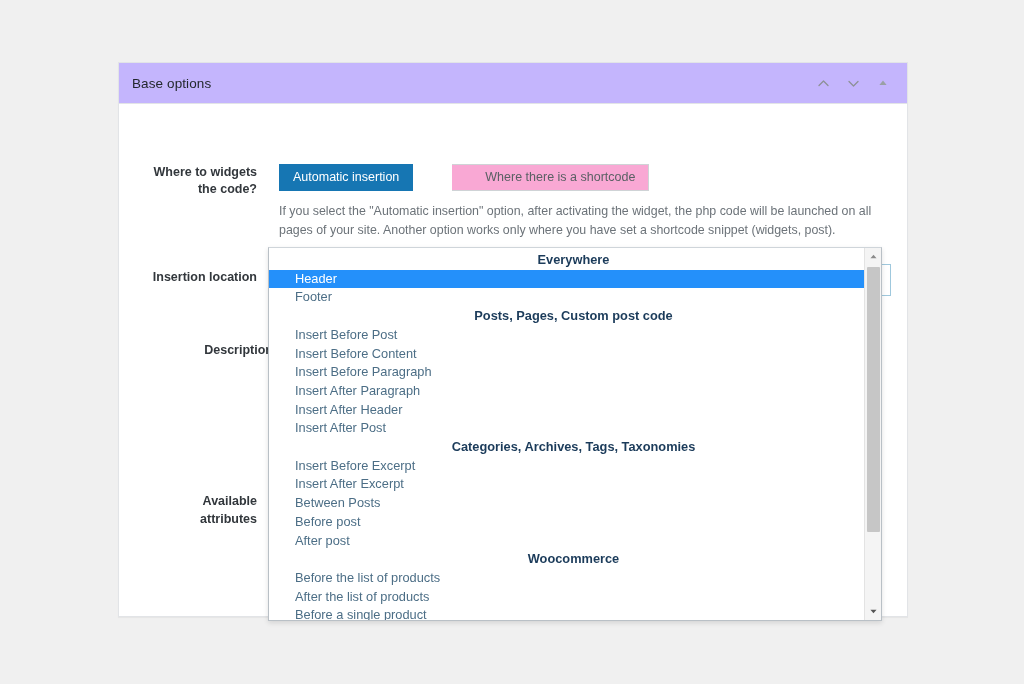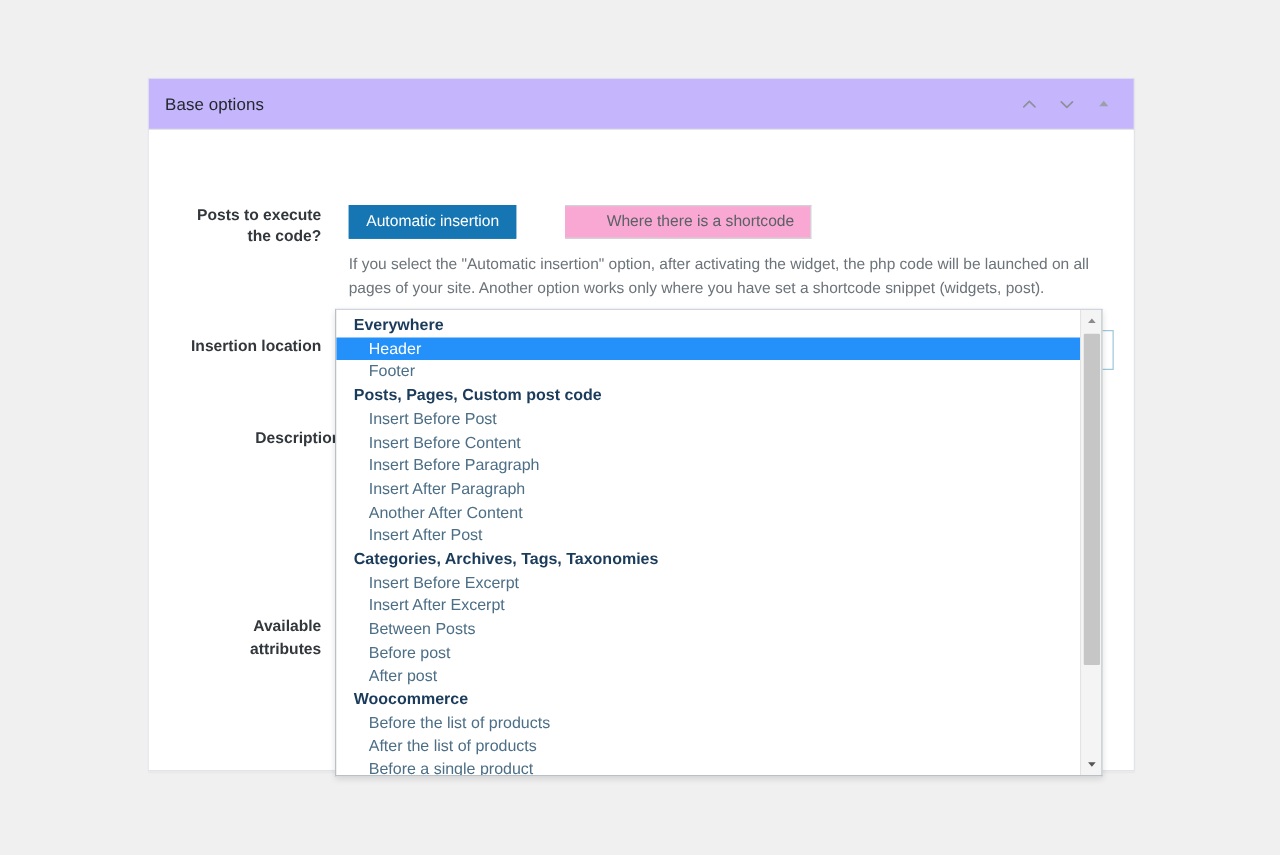--- a/index.html
+++ b/index.html
@@ -158,20 +158,21 @@
     padding: 3px 0 0 0;
     overflow: hidden;
   }
   .dd-group {
     font-weight: bold;
     color: #1b3b5a;
     font-size: 12.8px;
     line-height: 18.7px;
     padding-left: 14px;
     white-space: nowrap;
+    text-align: center;
   }
   .dd-item {
     color: #4c6e86;
     font-size: 12.8px;
     line-height: 18.7px;
     padding-left: 26px;
     white-space: nowrap;
     cursor: pointer;
   }
   .dd-item.selected {
@@ -241,21 +242,21 @@
           <path d="M6 3.6 L9.6 8 L2.4 8 Z" fill="#9aa0a5"></path>
         </svg>
       </button>
     </div>
   </div>
 
   <div class="form-body">
 
     <div class="row" id="row-execute">
       <div class="row-label">
-        <div>Posts to execute</div>
+        <div>Where to widgets</div>
         <div>the code?</div>
       </div>
       <div class="row-field">
         <div class="btn-group">
           <button class="active">Automatic insertion</button>
           <button class="inactive">Where there is a shortcode</button>
         </div>
       </div>
     </div>
 
@@ -294,21 +295,21 @@
 <div class="dropdown">
   <div class="dd-list" id="dd-list">
       <div class="dd-group">Everywhere</div>
       <div class="dd-item selected">Header</div>
       <div class="dd-item">Footer</div>
       <div class="dd-group">Posts, Pages, Custom post code</div>
       <div class="dd-item">Insert Before Post</div>
       <div class="dd-item">Insert Before Content</div>
       <div class="dd-item">Insert Before Paragraph</div>
       <div class="dd-item">Insert After Paragraph</div>
-      <div class="dd-item">Another After Content</div>
+      <div class="dd-item">Insert After Header</div>
       <div class="dd-item">Insert After Post</div>
       <div class="dd-group">Categories, Archives, Tags, Taxonomies</div>
       <div class="dd-item">Insert Before Excerpt</div>
       <div class="dd-item">Insert After Excerpt</div>
       <div class="dd-item">Between Posts</div>
       <div class="dd-item">Before post</div>
       <div class="dd-item">After post</div>
       <div class="dd-group">Woocommerce</div>
       <div class="dd-item">Before the list of products</div>
       <div class="dd-item">After the list of products</div>

